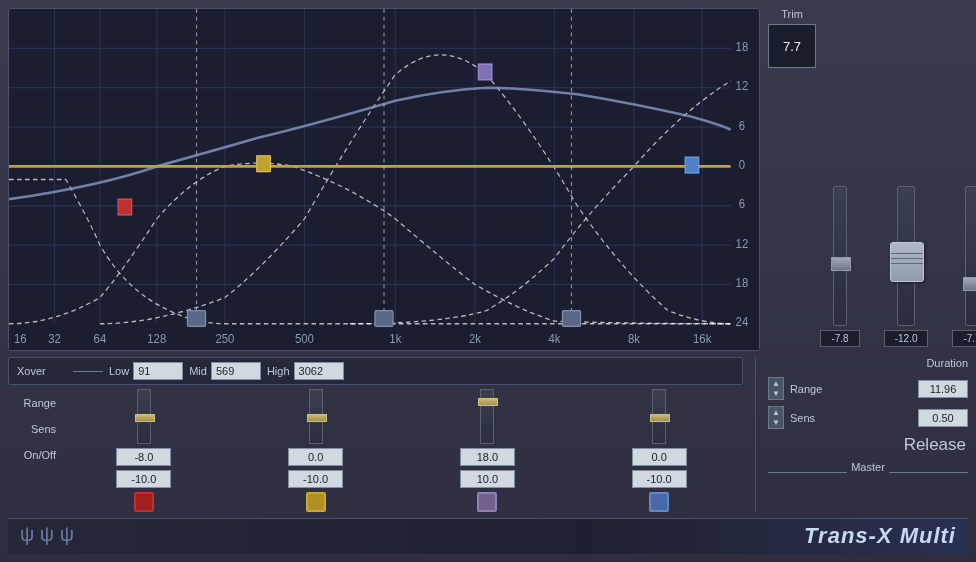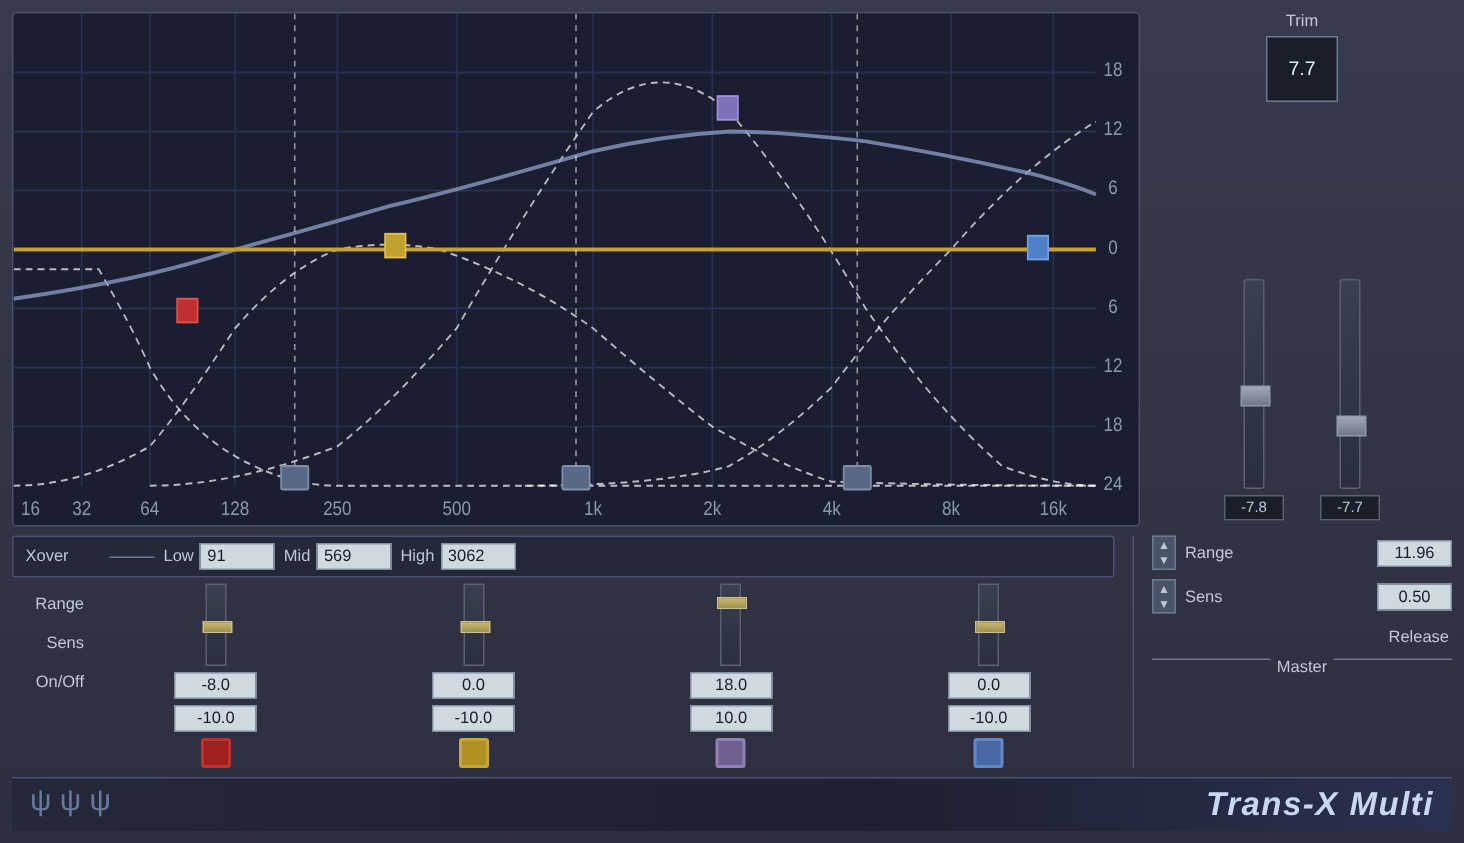--- a/index.html
+++ b/index.html
@@ -34,21 +34,21 @@
       border: 1px solid #4a5070;
       border-radius: 3px;
       position: relative;
       overflow: hidden;
     }
 
     
     .right-panel {
       width: 200px;
       display: flex;
-      flex-direction: column;
+      flex-direction: row;
       gap: 4px;
     }
 
     .trim-section {
       display: flex;
       flex-direction: column;
       align-items: center;
       gap: 4px;
     }
 
@@ -155,21 +155,21 @@
     
     .right-bottom {
       width: 200px;
       display: flex;
       flex-direction: column;
       gap: 6px;
     }
 
     .master-divider {
       display: flex;
-      align-items: flex-start;
+      align-items: flex-end;
       gap: 4px;
       color: #c0c8d8;
       font-size: 11px;
     }
 
     .divider-line {
       flex: 1;
       height: 1px;
       background: #6a7a90;
     }
@@ -233,21 +233,21 @@
 
     .row-header {
       color: #c0c8d8;
       font-size: 11px;
       width: 48px;
       text-align: right;
     }
 
     .release-label {
       color: #c0c8d8;
-      font-size: 11px;
+      font-size: 17px;
       text-align: center;
     }
   </style>
 </head>
 <body>
 
 <div class="main-container">
 
   <div class="top-section">
 
@@ -337,20 +337,30 @@
 
       <div class="faders-row">
 
         <div class="fader-container">
           <div style="width:14px; height:140px; background:linear-gradient(180deg,#3a4050,#2a2e3e); border:1px solid #5a6070; border-radius:2px; position:relative;">
             <div style="width:20px; height:14px; background:linear-gradient(180deg,#a0a8b8,#707888); border:1px solid #909aaa; position:absolute; left:-3px; top:70px;"></div>
           </div>
           <div style="background:#1a1e2a; border:1px solid #5a6070; color:#c0c8d8; font-size:10px; padding:2px 4px; text-align:center; width:40px;">-7.8</div>
         </div>
 
+        <div class="fader-container">
+          <div style="width:18px; height:140px; background:linear-gradient(180deg,#3a4050,#2a2e3e); border:1px solid #5a6070; border-radius:2px; position:relative;">
+            <div style="width:34px; height:40px; background:linear-gradient(180deg,#b0b8c8,#909aaa); border:1px solid #c0c8d8; border-radius:3px; position:absolute; left:-8px; top:55px; box-shadow: 1px 1px 3px rgba(0,0,0,0.5);">
+              <div style="width:100%; height:1px; background:#606878; margin-top:10px;"></div>
+              <div style="width:100%; height:1px; background:#606878; margin-top:4px;"></div>
+              <div style="width:100%; height:1px; background:#606878; margin-top:4px;"></div>
+            </div>
+          </div>
+          <div style="background:#1a1e2a; border:1px solid #5a6070; color:#c0c8d8; font-size:10px; padding:2px 4px; text-align:center; width:44px;">-12.0</div>
+        </div>
 
         <div class="fader-container">
           <div style="width:14px; height:140px; background:linear-gradient(180deg,#3a4050,#2a2e3e); border:1px solid #5a6070; border-radius:2px; position:relative;">
             <div style="width:20px; height:14px; background:linear-gradient(180deg,#a0a8b8,#707888); border:1px solid #909aaa; position:absolute; left:-3px; top:90px;"></div>
           </div>
           <div style="background:#1a1e2a; border:1px solid #5a6070; color:#c0c8d8; font-size:10px; padding:2px 4px; text-align:center; width:40px;">-7.7</div>
         </div>
 
       </div>
 
@@ -431,20 +441,23 @@
         </div>
 
       </div>
 
     </div>
 
     <div style="width:1px; background:#4a5070; margin:0 4px;"></div>
 
     <div class="right-bottom">
 
+      <div style="display:flex; align-items:center; justify-content:flex-end; gap:6px; padding-bottom:2px;">
+        <span class="duration-label">Duration</span>
+      </div>
 
       <div class="range-sens-row">
         <div style="display:flex; flex-direction:column; cursor:pointer; border:1px solid #6a7a90; background:#4a5468; padding:1px 3px;">
           <span style="color:#c0c8d8; font-size:8px; line-height:1.2;">▲</span>
           <span style="color:#c0c8d8; font-size:8px; line-height:1.2;">▼</span>
         </div>
         <span class="rs-label">Range</span>
         <input class="rs-value" value="11.96" type="text" readonly="" style="">
       </div>
 

